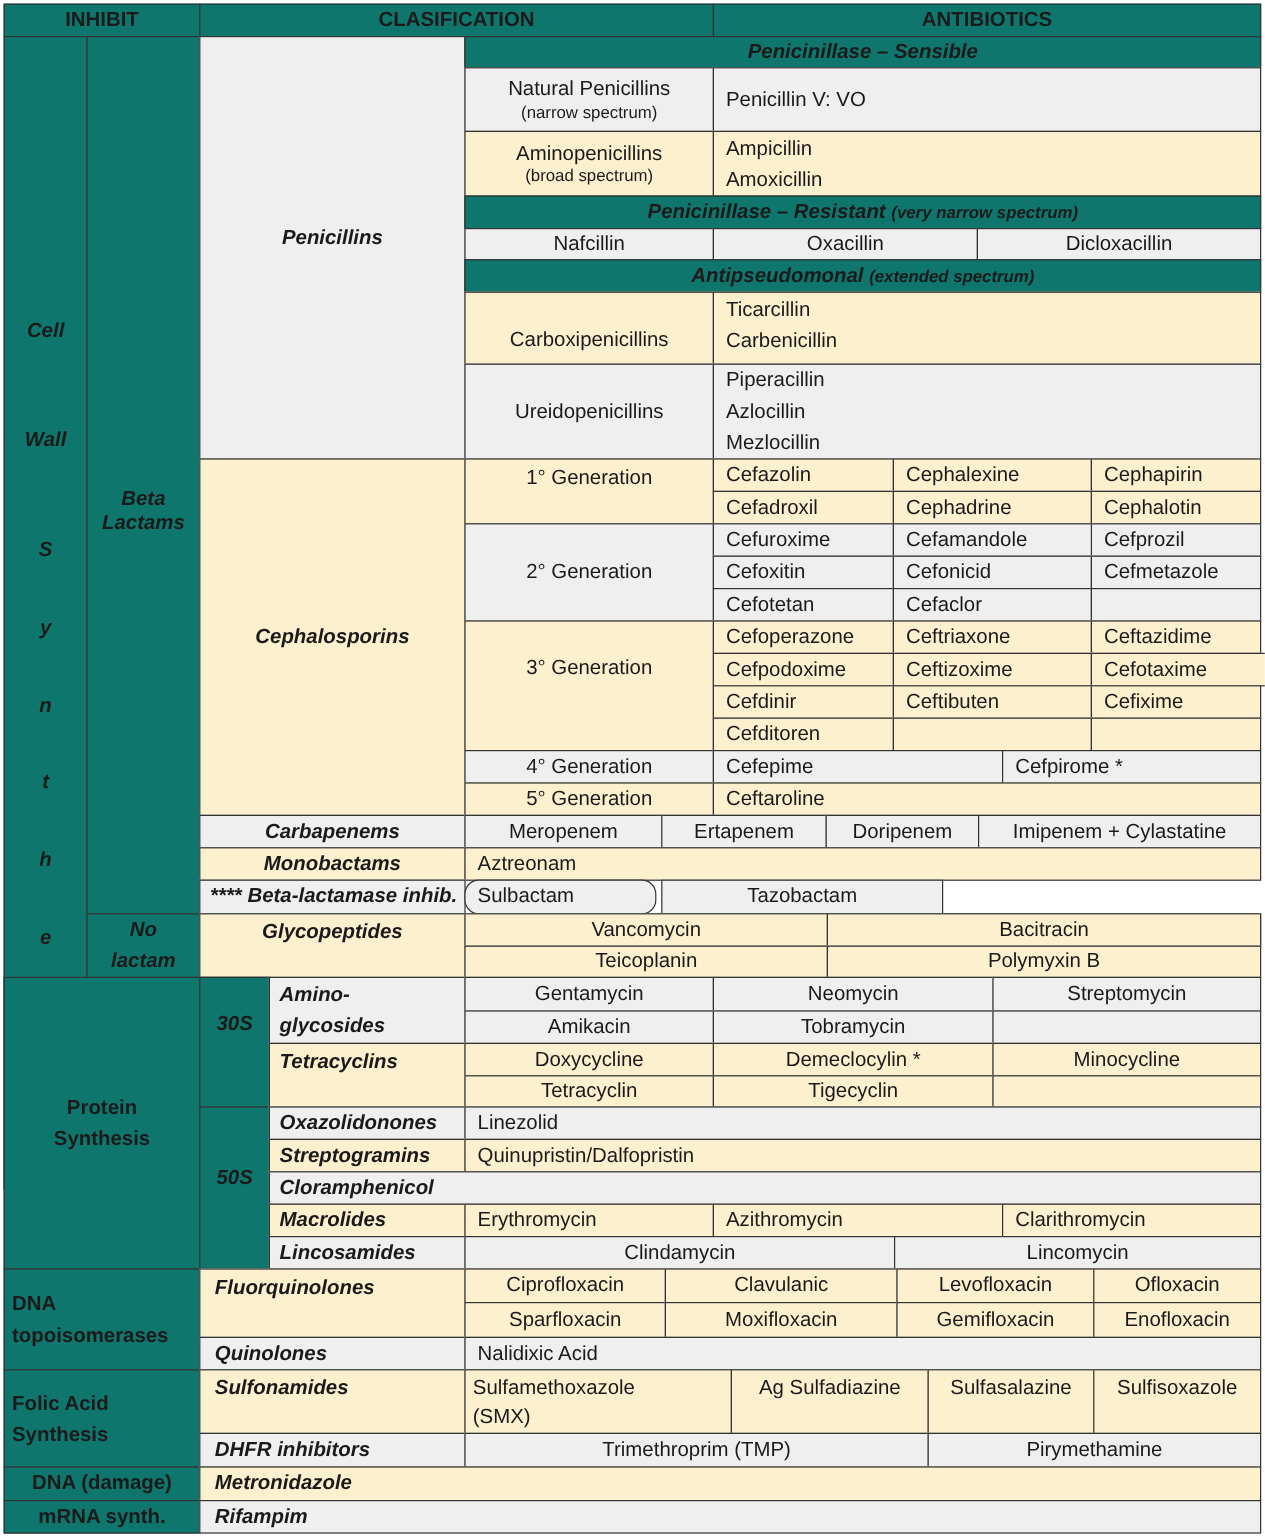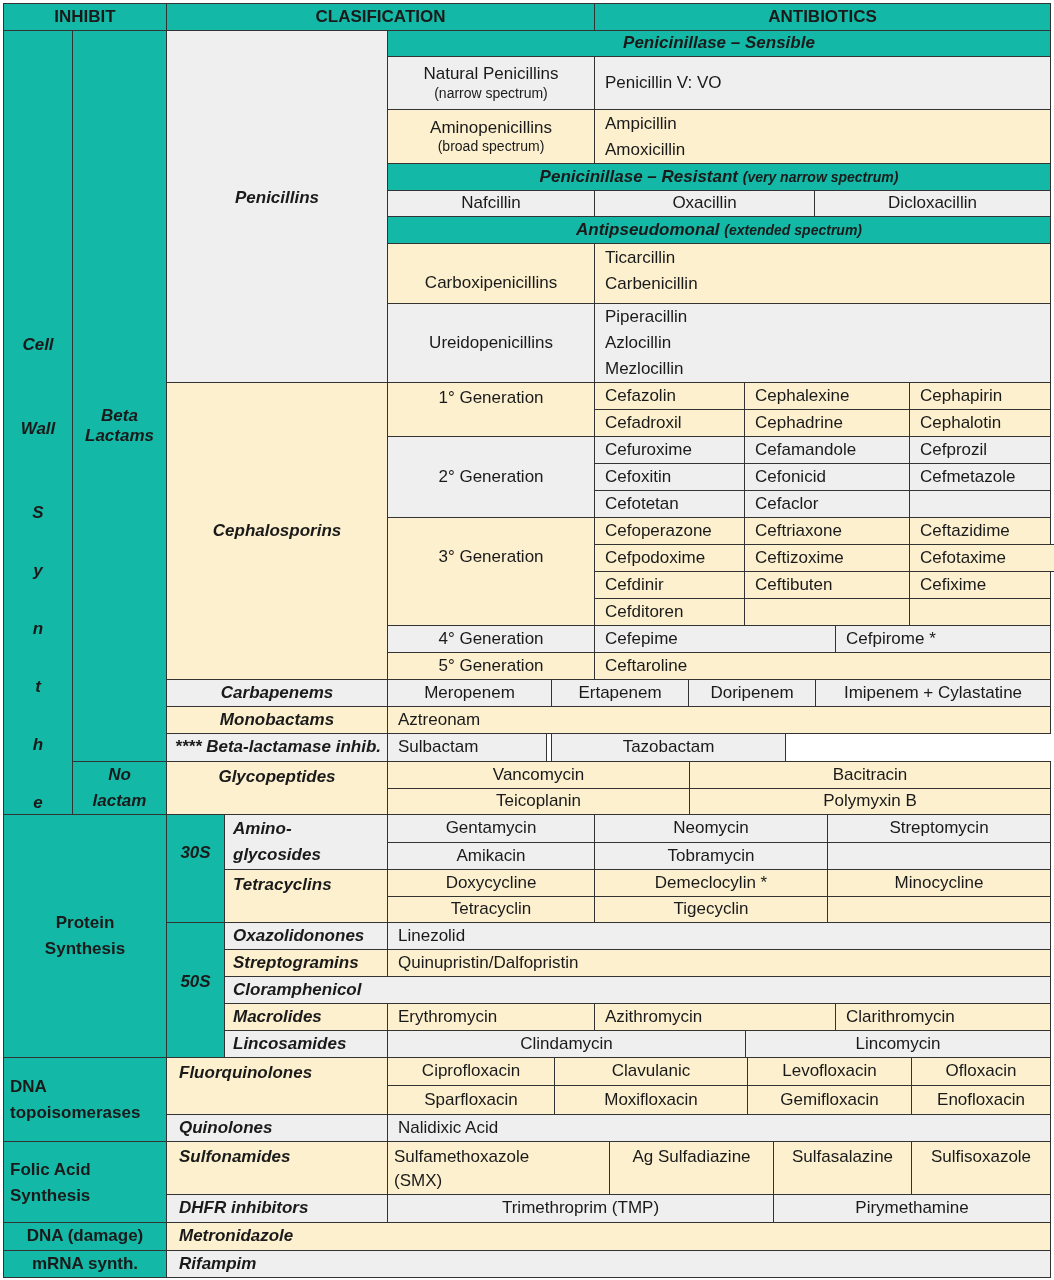--- a/index.html
+++ b/index.html
@@ -1,18 +1,18 @@
 <!DOCTYPE html>
 <html><head>
 <meta charset="utf-8">
 <style>
   html,body{margin:0;padding:0;background:#ffffff;}
   body{width:1054px;height:1280px;position:relative;overflow:hidden;font-family:"Liberation Sans","DejaVu Sans",sans-serif;color:#1a1a1a;}
   .c{position:absolute;box-sizing:border-box;border:1.5px solid #333;display:flex;align-items:center;justify-content:center;text-align:center;font-size:17px;line-height:1.2;padding:0 6px;overflow:hidden;white-space:nowrap;}
-  .w{background:#14b8a6;}
+  .w{background:#0f766e;}
   .g{background:#efefef;}
   .y{background:#fdf0cf;}
   .l{justify-content:flex-start;text-align:left;padding-left:10px;}
   .top{align-items:flex-start;padding-top:5px;}
   .bi{font-weight:bold;font-style:italic;}
   .b{font-weight:bold;}
   .hdr{font-weight:bold;font-size:17px;}
   .col{flex-direction:column;}
   .small{font-size:14px;}
   .sm-i{font-size:14px;font-weight:bold;font-style:italic;}
@@ -27,21 +27,21 @@
 <div class="c w hdr" style="left:3px;top:3px;width:164px;height:28px;">
     <span>INHIBIT</span>
   </div>
 <div class="c w hdr" style="left:166px;top:3px;width:429px;height:28px;">
     <span>CLASIFICATION</span>
   </div>
 <div class="c w hdr" style="left:594px;top:3px;width:457px;height:28px;">
     <span>ANTIBIOTICS</span>
   </div>
 
-<div class="c w bi vert" style="left:3px;top:30px;width:70px;height:961px;justify-content:flex-end;padding-top:232px;gap:32px;">
+<div class="c w bi vert" style="left:3px;top:30px;width:70px;height:961px;justify-content:space-between;padding-top:232px;gap:32px;">
   <span style="margin-bottom:26px;">Cell</span>
   <span style="margin-bottom:26px;">Wall</span>
   <span>S</span>
   <span>y</span>
   <span>n</span>
   <span>t</span>
   <span>h</span>
   <span>e</span>
   <span>s</span>
   <span>i</span>
@@ -250,21 +250,21 @@
 <div class="c y bi" style="left:166px;top:706px;width:222px;height:28px;">
     <span>Monobactams</span>
   </div>
 <div class="c y l" style="left:387px;top:706px;width:664px;height:28px;">
     <span>Aztreonam</span>
   </div>
 
 <div class="c g bi" style="left:166px;top:733px;width:222px;height:29px;justify-content:flex-end;padding-right:6px;overflow:visible;">
     <span style="margin-left:-40px;">**** Beta-lactamase inhib.</span>
   </div>
-<div class="c g l" style="left:387px;top:733px;width:160px;height:29px;">
+<div class="c g l" style="left:387px;top:733px;width:160px;height:29px;border-radius:12px;">
     <span>Sulbactam</span>
   </div>
 <div class="c g" style="left:551px;top:733px;width:235px;height:29px;">
     <span>Tazobactam</span>
   </div>
 <div class="c g" style="left:785px;top:733px;width:266px;height:29px;margin-top:28px;">
     <span>Clavulanic Acid</span>
   </div>
 
 <div class="c y bi top" style="left:166px;top:761px;width:222px;height:54px;">

